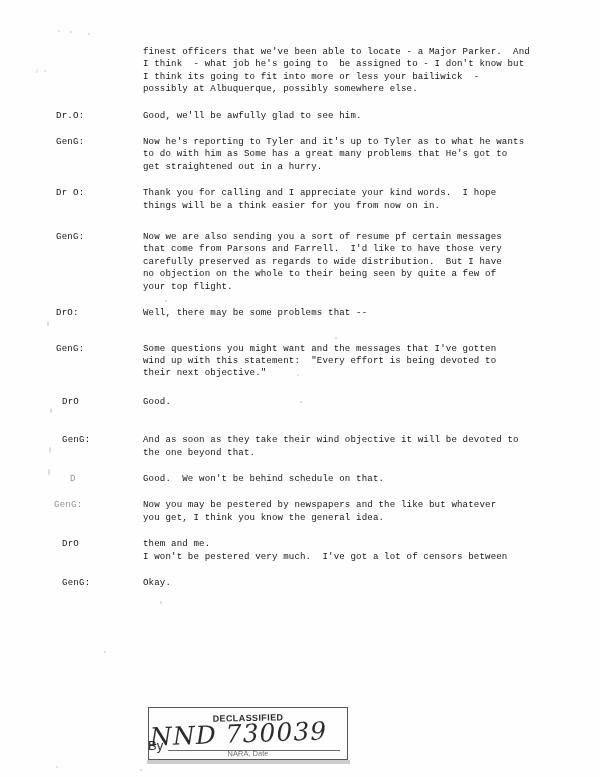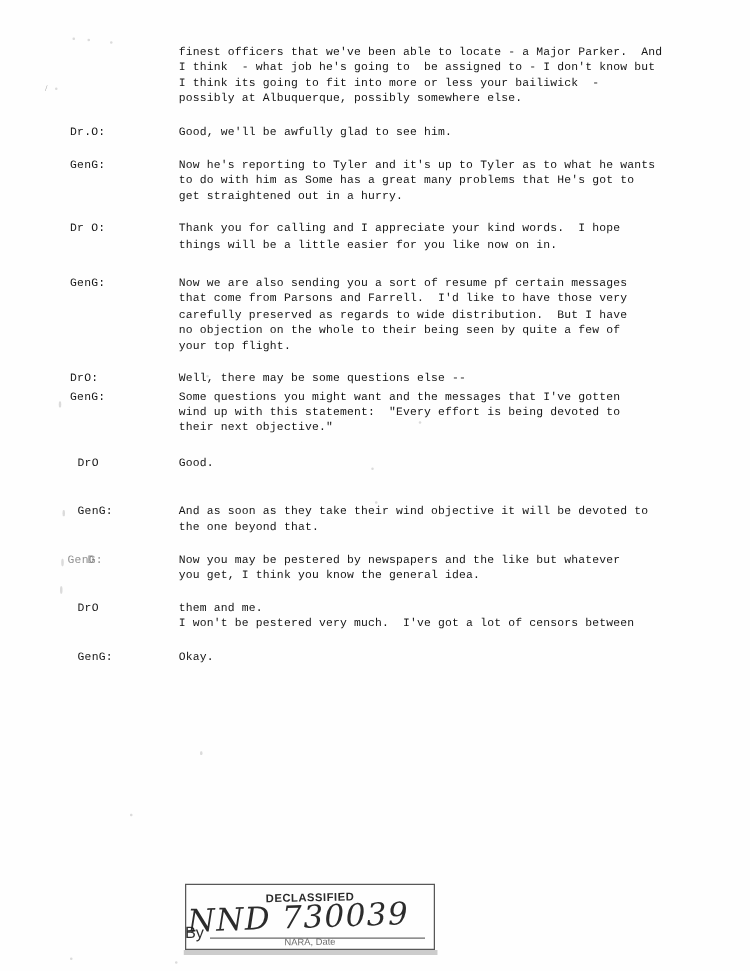--- a/index.html
+++ b/index.html
@@ -35,21 +35,21 @@
     position: absolute;
     color: #9a9a9a;
     font-size: 7px;
     line-height: 1;
     font-family: "Liberation Serif", serif;
   }
 
   .transcript {
     position: absolute;
     left: 0;
-    top: 36px;
+    top: 46px;
     width: 600px;
   }
 
   .exchange {
     display: block;
     position: relative;
     width: 600px;
   }
 
   .speaker {
@@ -203,50 +203,51 @@
       <div class="speech"><span class="line">Good, we'll be awfully glad to see him.</span></div>
     </div>
 
     <div class="exchange" style="margin-bottom:14px;">
       <div class="speaker">GenG:</div>
       <div class="speech"><span class="line">Now he's reporting to Tyler and it's up to Tyler as to what he wants</span><span class="line">to do with him as Some has a great many problems that He's got to</span><span class="line">get straightened out in a hurry.</span></div>
     </div>
 
     <div class="exchange" style="margin-bottom:19px;">
       <div class="speaker">Dr O:</div>
-      <div class="speech"><span class="line">Thank you for calling and I appreciate your kind words.  I hope</span><span class="line">things will be a little easier for you like now on in.</span></div>
+      <div class="speech"><span class="line">Thank you for calling and I appreciate your kind words.  I hope</span><span class="line">things will be a think easier for you from now on in.</span></div>
     </div>
 
     <div class="exchange" style="margin-bottom:14px;">
       <div class="speaker">GenG:</div>
       <div class="speech"><span class="line">Now we are also sending you a sort of resume pf certain messages</span><span class="line">that come from Parsons and Farrell.  I'd like to have those very</span><span class="line">carefully preserved as regards to wide distribution.  But I have</span><span class="line">no objection on the whole to their being seen by quite a few of</span><span class="line">your top flight.</span></div>
     </div>
 
-    <div class="exchange" style="margin-bottom:2px;">
+    <div class="exchange" style="margin-bottom:23px;">
       <div class="speaker">DrO:</div>
-      <div class="speech"><span class="line">Well, there may be some questions else --</span></div>
+      <div class="speech"><span class="line">Well, there may be some problems that --</span></div>
     </div>
 
     <div class="exchange" style="margin-bottom:16px;">
       <div class="speaker">GenG:</div>
       <div class="speech"><span class="line">Some questions you might want and the messages that I've gotten</span><span class="line">wind up with this statement:  "Every effort is being devoted to</span><span class="line">their next objective."</span></div>
     </div>
 
     <div class="exchange" style="margin-bottom:26px;">
       <div class="speaker indent">DrO</div>
       <div class="speech"><span class="line">Good.</span></div>
     </div>
 
     <div class="exchange" style="margin-bottom:14px;">
       <div class="speaker indent">GenG:</div>
       <div class="speech"><span class="line">And as soon as they take their wind objective it will be devoted to</span><span class="line">the one beyond that.</span></div>
     </div>
 
     <div class="exchange" style="margin-bottom:14px;">
       <div class="speaker faded indent" style="left:70px;">D</div>
+      <div class="speech"><span class="line">Good.  We won't be behind schedule on that.</span></div>
     </div>
 
     <div class="exchange" style="margin-bottom:14px;">
       <div class="speaker faded" style="left:54px;">GenG:</div>
       <div class="speech"><span class="line">Now you may be pestered by newspapers and the like but whatever</span><span class="line">you get, I think you know the general idea.</span></div>
     </div>
 
     <div class="exchange" style="margin-bottom:14px;">
       <div class="speaker indent">DrO</div>
       <div class="speech"><span class="line">them and me.</span><span class="line">I won't be pestered very much.  I've got a lot of censors between</span></div>

